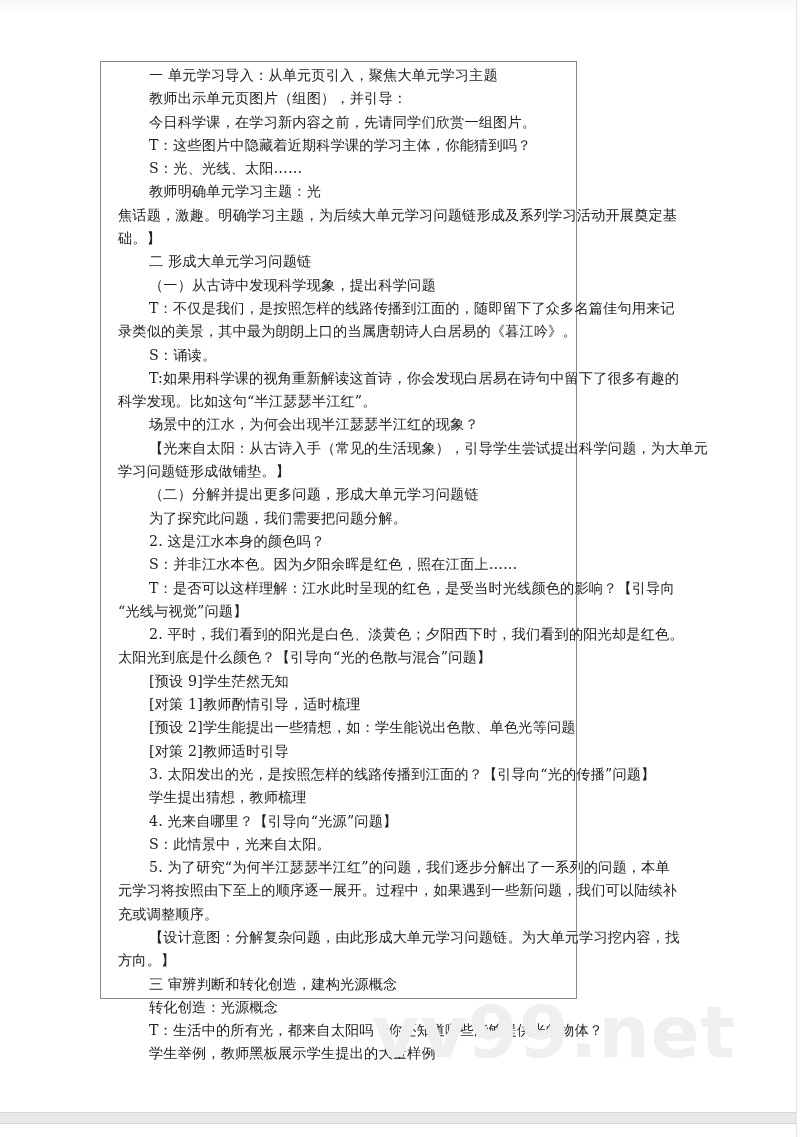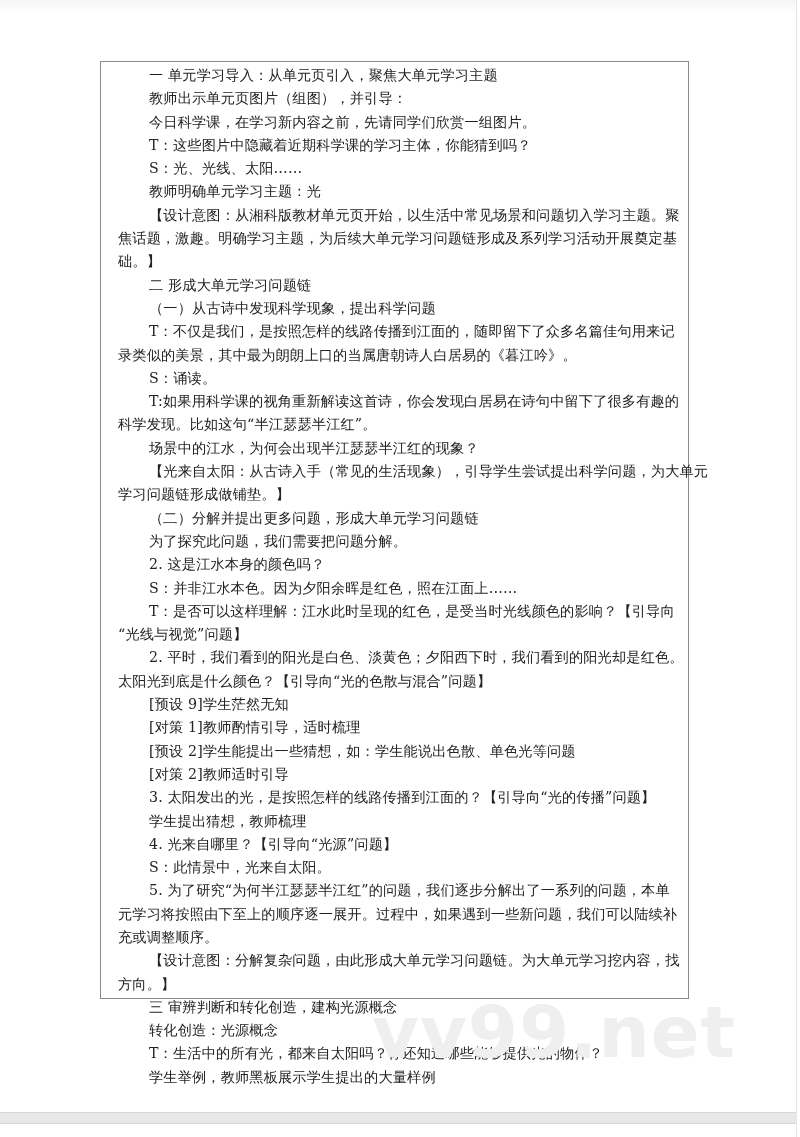--- a/index.html
+++ b/index.html
@@ -26,21 +26,21 @@
   .top-shade {
     position: absolute;
     left: 0; top: 0;
     width: 796px; height: 14px;
     background: linear-gradient(#f6f6f6, #ffffff);
   }
   .doc-table {
     position: absolute;
     left: 100px;
     top: 61px;
-    width: 589px;
+    width: 477px;
     height: 938px;
     border: 1.5px solid #8a8a8a;
     box-sizing: border-box;
   }
   .content {
     position: absolute;
     left: 17px;
     top: 2px;
     right: 5px;
   }
@@ -83,21 +83,20 @@
 <div class="page-edge"></div>
 
 <div class="doc-table">
   <div class="content" id="content">
       <div class="line indent">一 单元学习导入：从单元页引入，聚焦大单元学习主题</div>
       <div class="line indent">教师出示单元页图片（组图），并引导：</div>
       <div class="line indent">今日科学课，在学习新内容之前，先请同学们欣赏一组图片。</div>
       <div class="line indent">T：这些图片中隐藏着近期科学课的学习主体，你能猜到吗？</div>
       <div class="line indent">S：光、光线、太阳……</div>
       <div class="line indent">教师明确单元学习主题：光</div>
-      <div class="line indent">【设计意图：从湘科版教材单元页开始，以生活中常见场景和问题切入学习主题。聚</div>
       <div class="line wrap">焦话题，激趣。明确学习主题，为后续大单元学习问题链形成及系列学习活动开展奠定基</div>
       <div class="line wrap">础。】</div>
       <div class="line indent">二 形成大单元学习问题链</div>
       <div class="line indent">（一）从古诗中发现科学现象，提出科学问题</div>
       <div class="line indent">T：不仅是我们，是按照怎样的线路传播到江面的，随即留下了众多名篇佳句用来记</div>
       <div class="line wrap">录类似的美景，其中最为朗朗上口的当属唐朝诗人白居易的《暮江吟》。</div>
       <div class="line indent">S：诵读。</div>
       <div class="line indent">T:如果用科学课的视角重新解读这首诗，你会发现白居易在诗句中留下了很多有趣的</div>
       <div class="line wrap">科学发现。比如这句“半江瑟瑟半江红”。</div>
       <div class="line indent">场景中的江水，为何会出现半江瑟瑟半江红的现象？</div>

